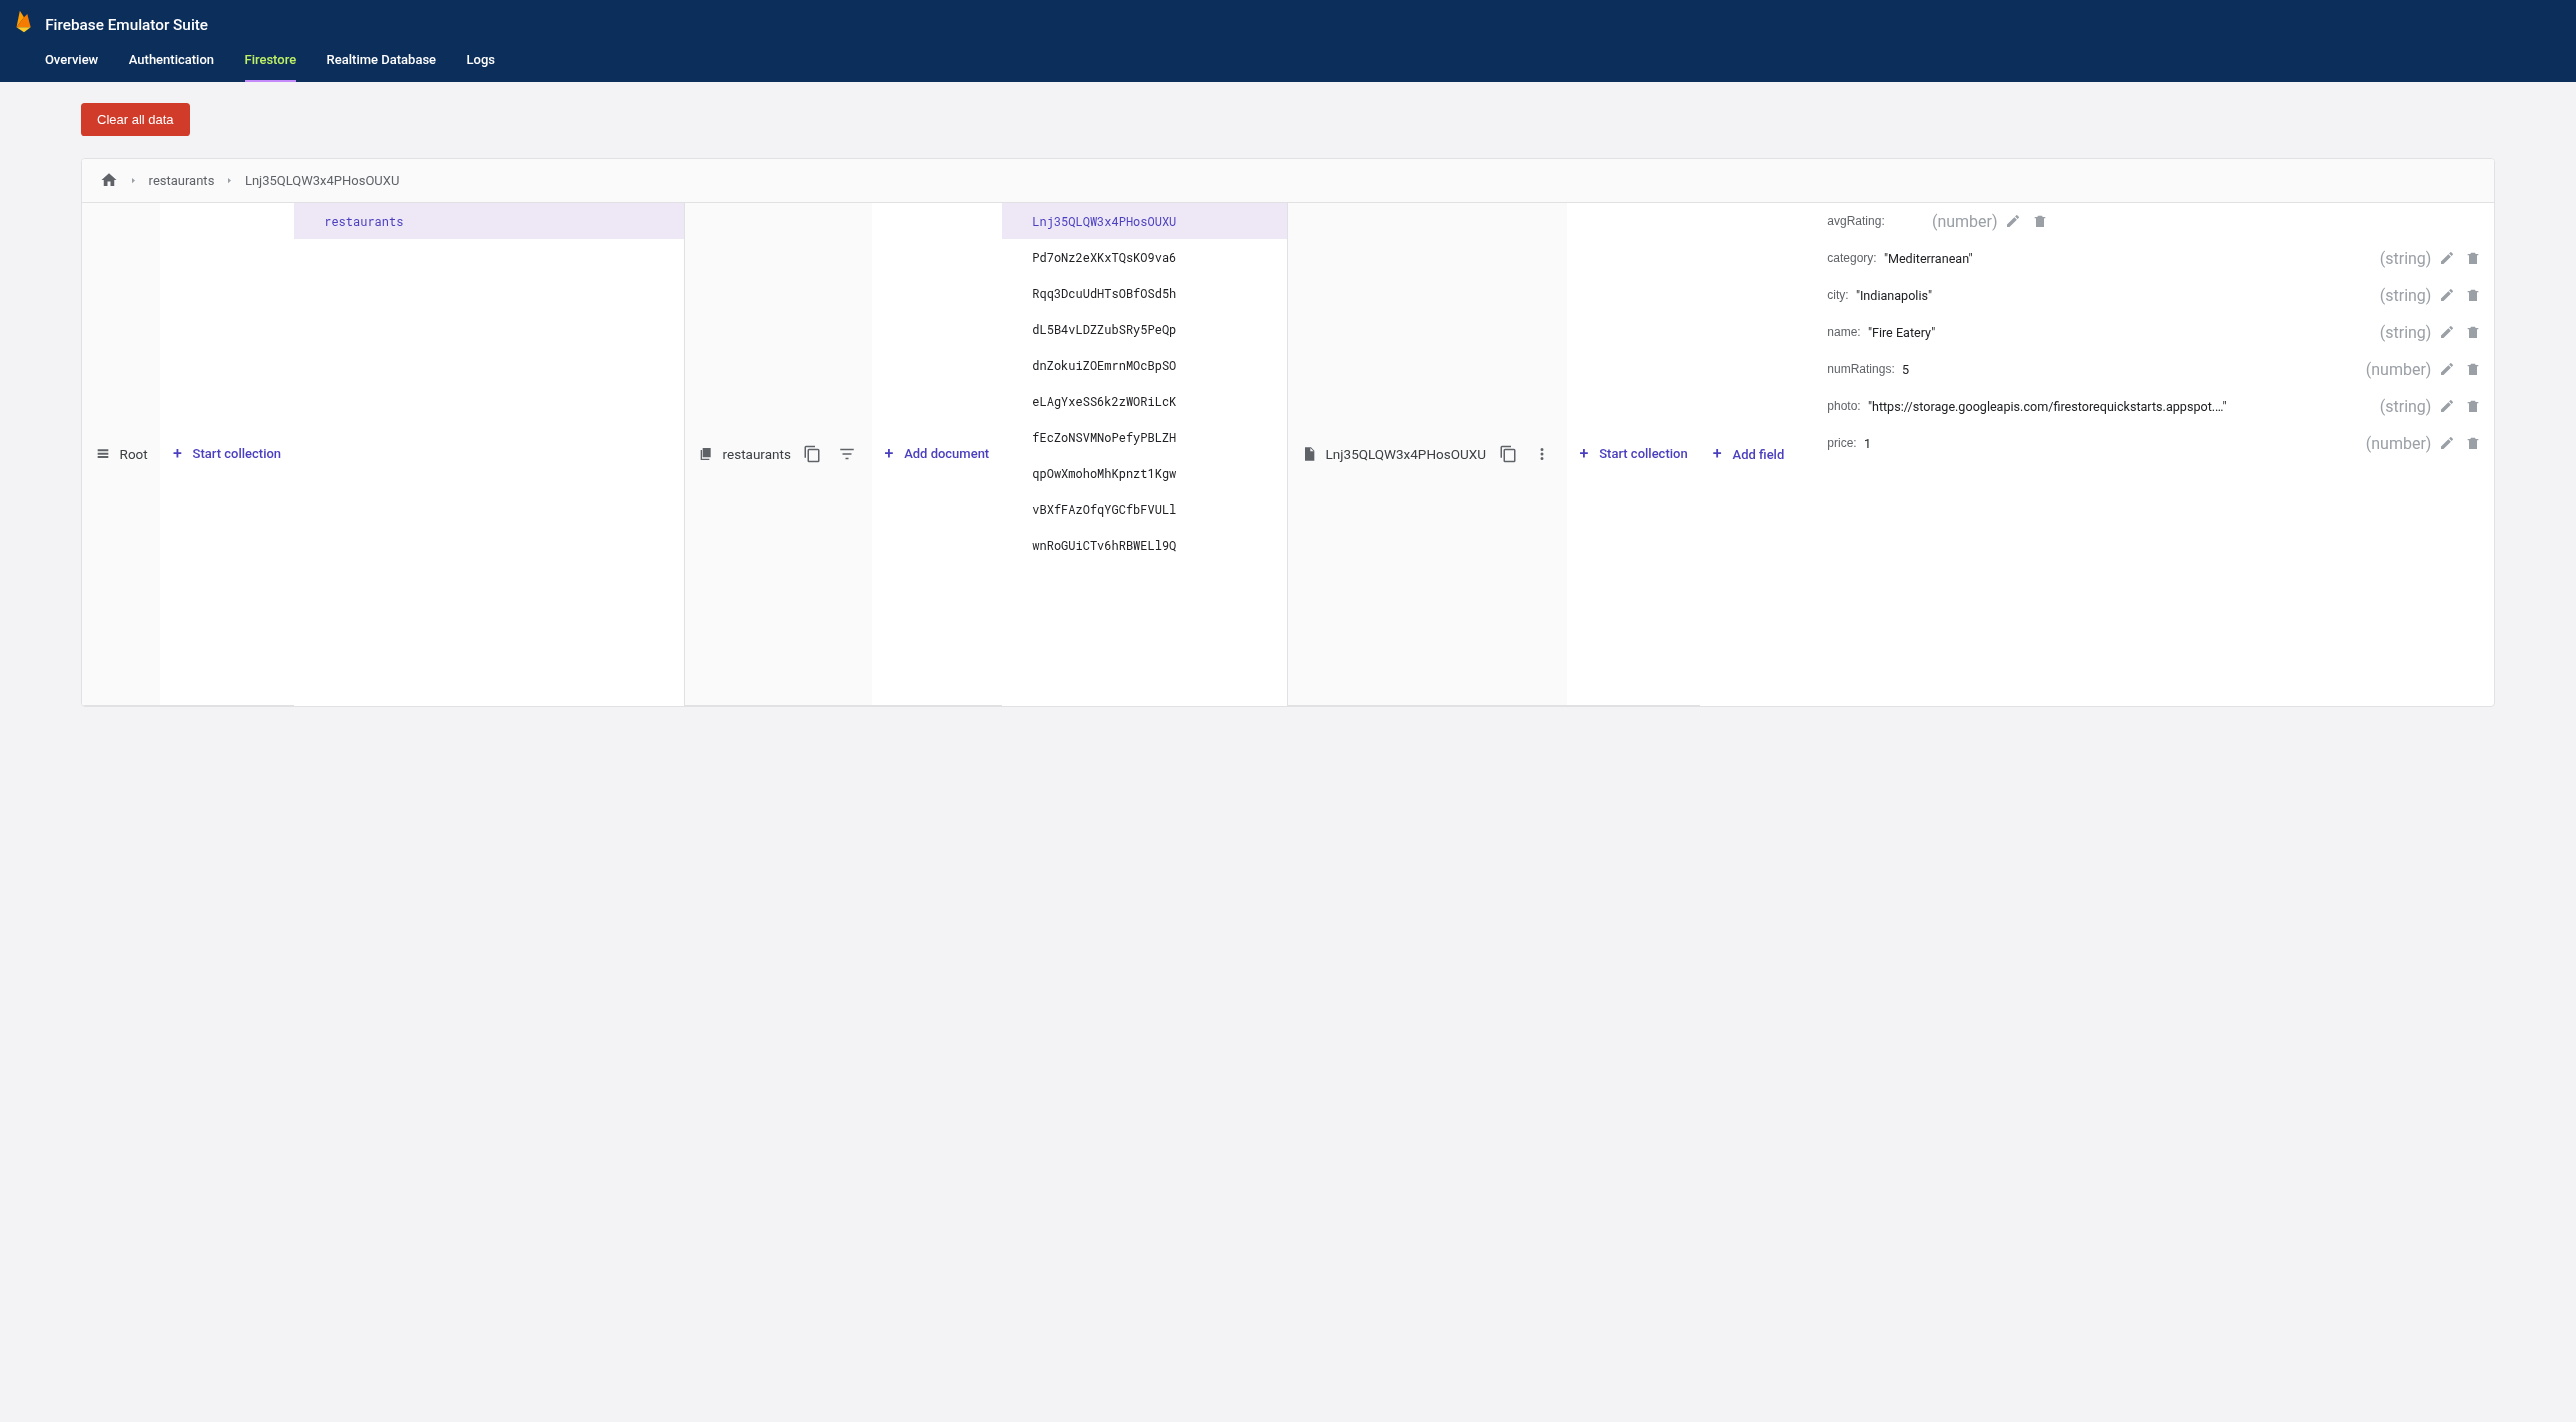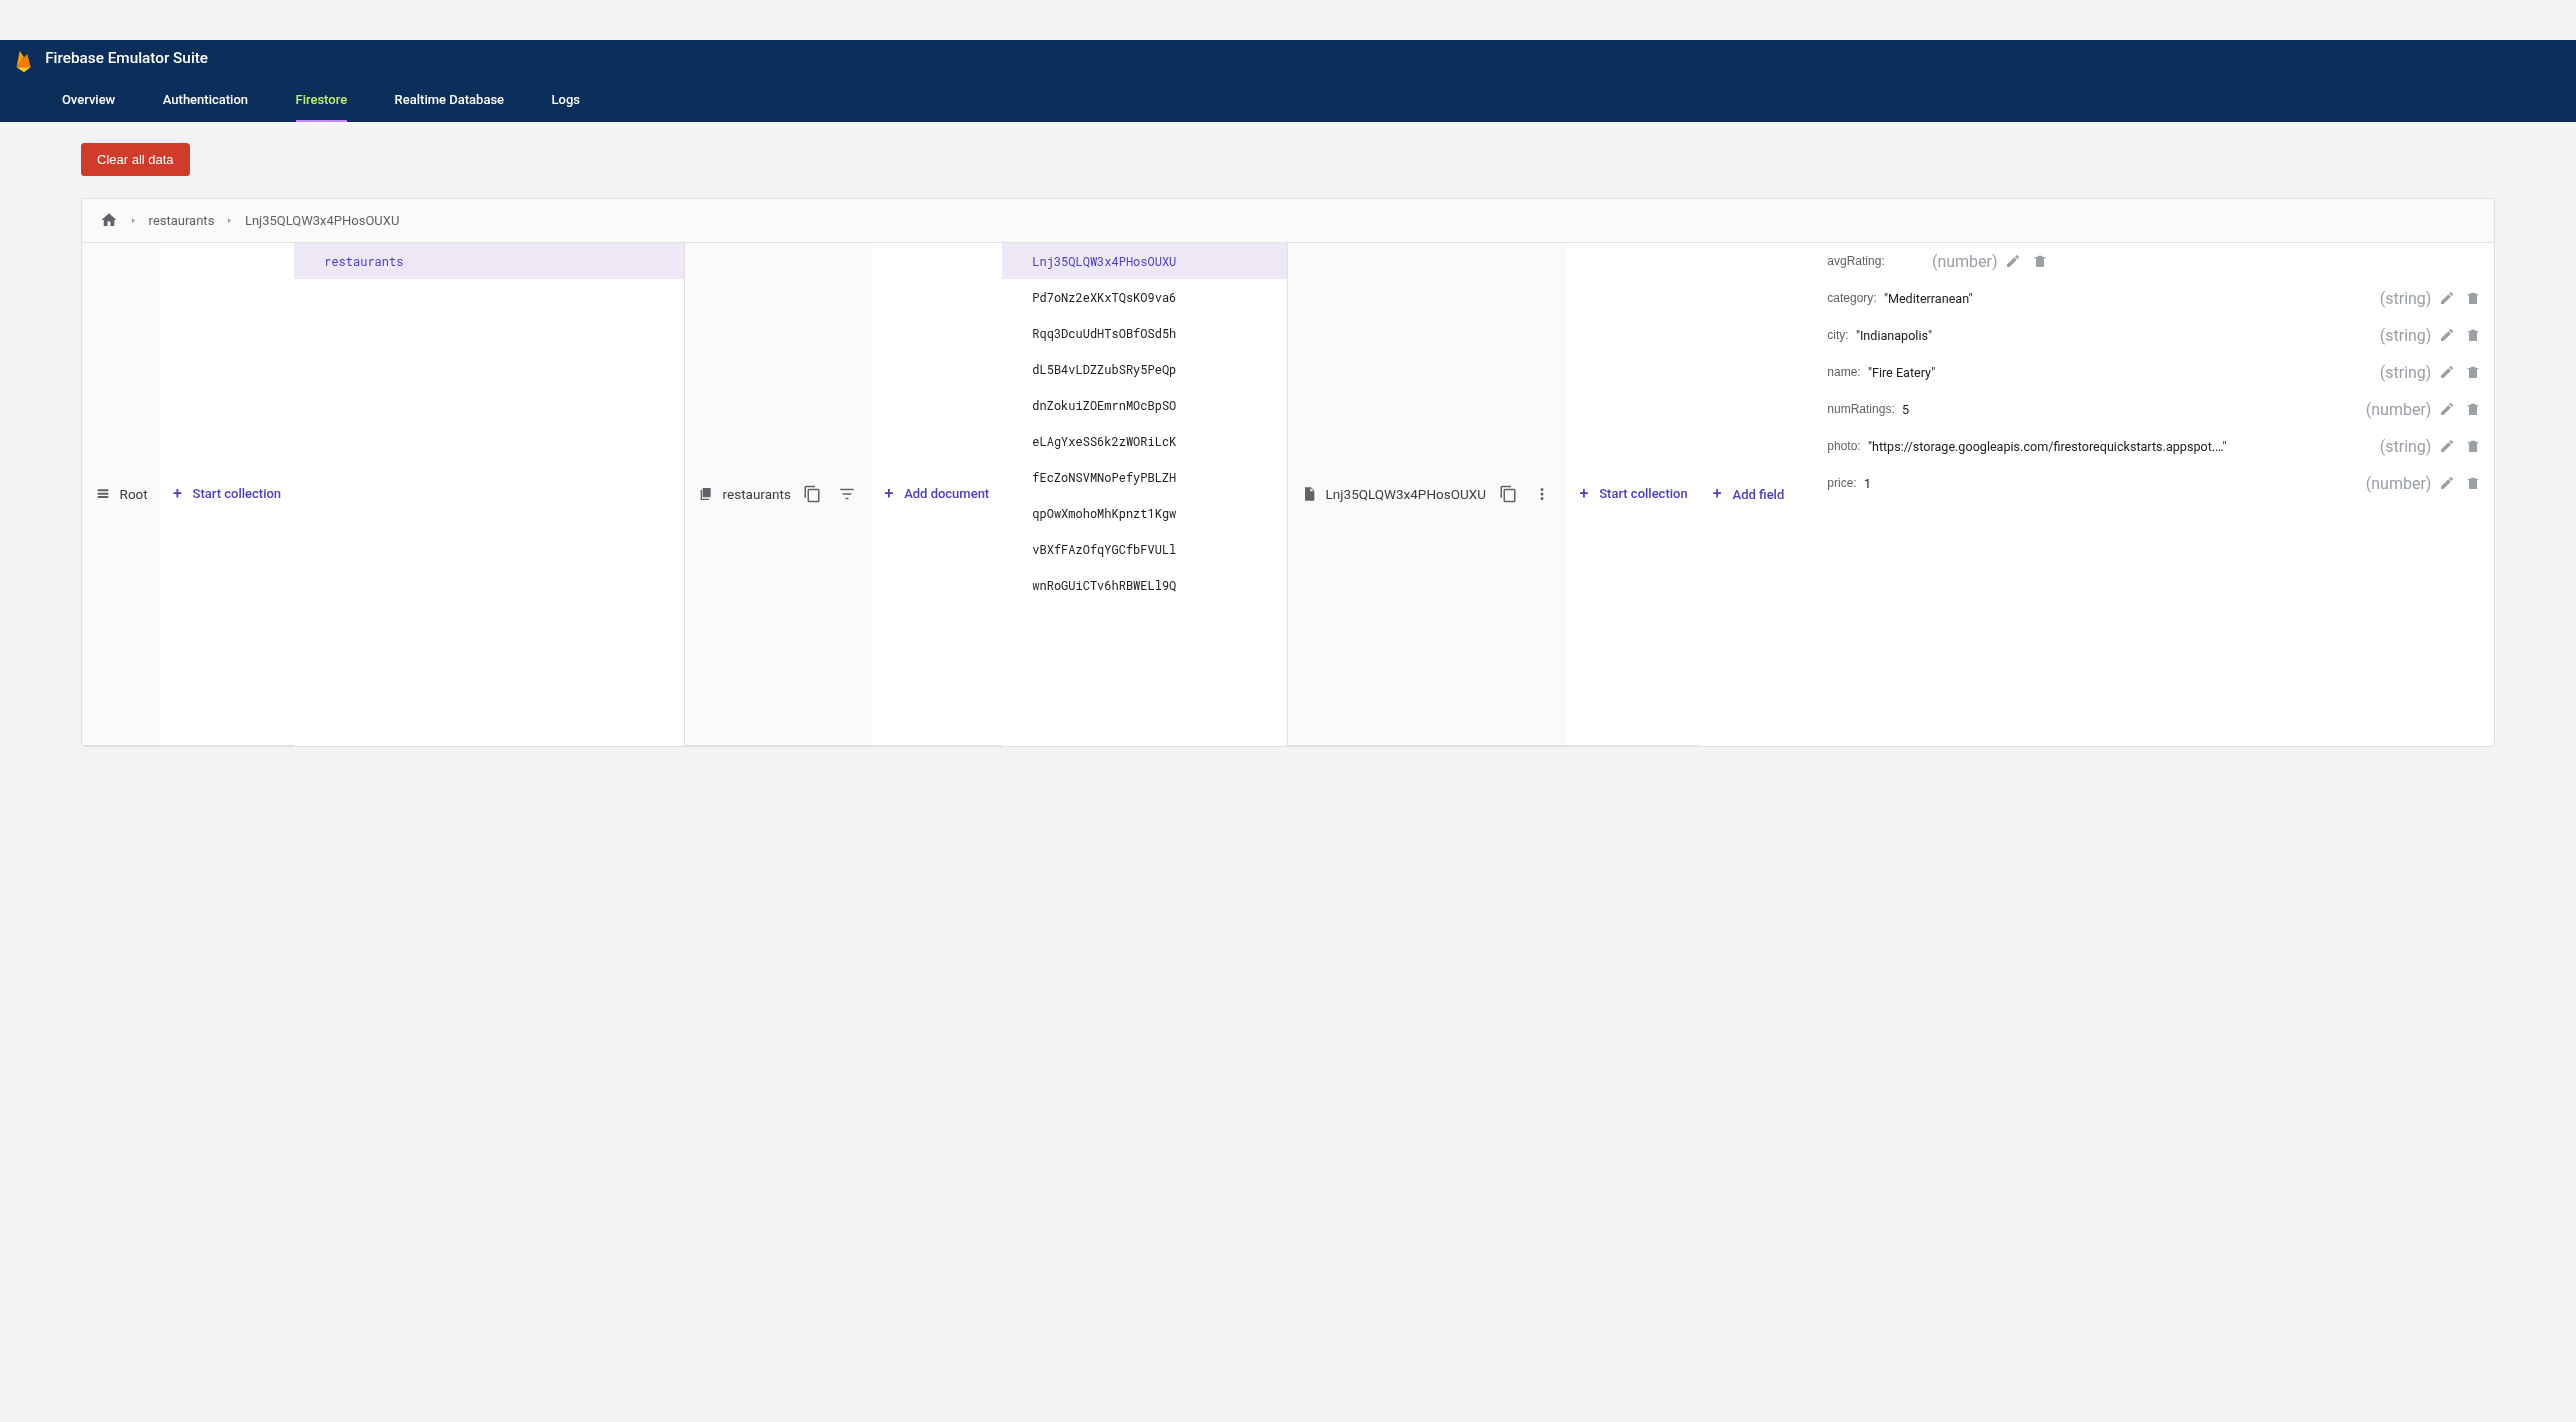--- a/index.html
+++ b/index.html
@@ -9,36 +9,34 @@
   color: #202124;
   font-size: 12.6px;
 }
 .header {
   background: #0c2e5a;
   color: #fff;
   padding: 0 14.4px;
 }
 .header-top {
   display: flex;
-  align-items: flex-start;
+  align-items: flex-end;
   gap: 10.8px;
   padding: 9px 0 5.4px 0;
-  margin-top: 40px;
 }
 .firebase-logo svg { display: block; }
 .app-title { font-size: 15.3px; font-weight: 500; color: #fff; }
 .tabs { display: flex; gap: 30.5px; padding-left: 30.5px; }
 .tab {
   padding: 12.6px 0 12.6px 0;
   font-size: 13px;
   font-weight: 500;
   color: #fff;
   cursor: pointer;
   border-bottom: 2.7px solid transparent;
-  margin-left: 17px;
 }
 .tab.active { color: #bef264; border-bottom-color: #c58af9; }
 
 .toolbar { display: flex; justify-content: flex-start; padding: 21.6px 81px 0 81px; }
 .clear-btn {
   background: #d13b2a;
   color: #fff;
   border: none;
   border-radius: 3.6px;
   padding: 9px 16px;

